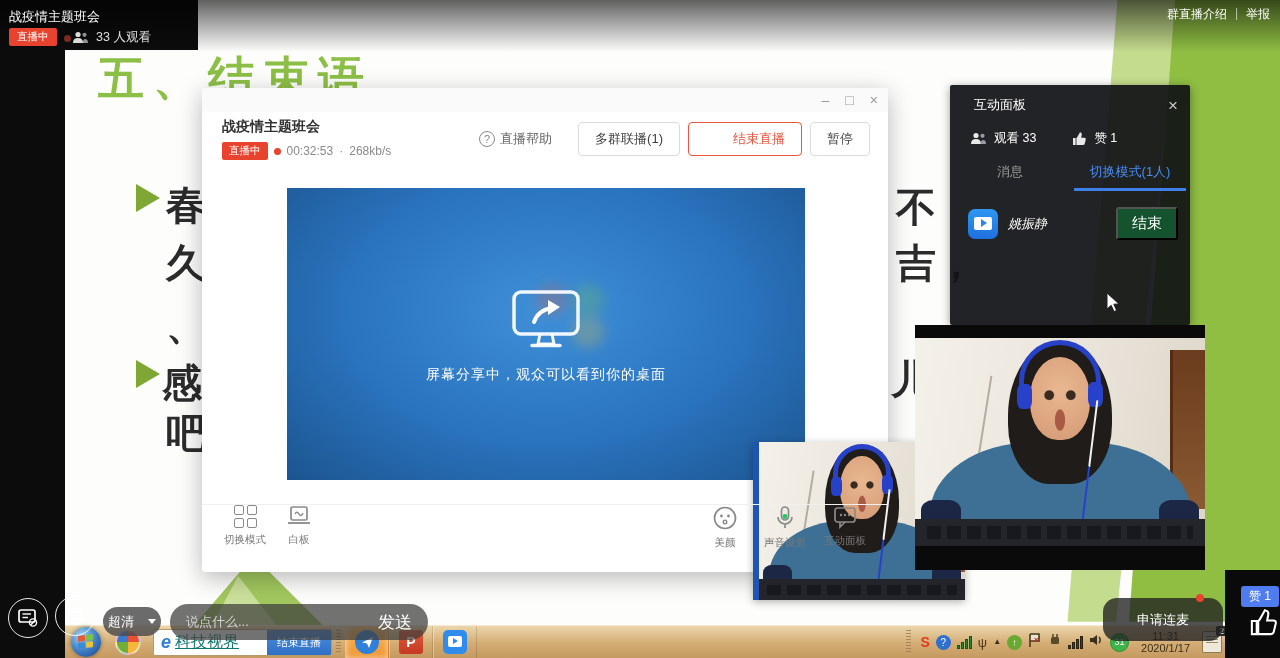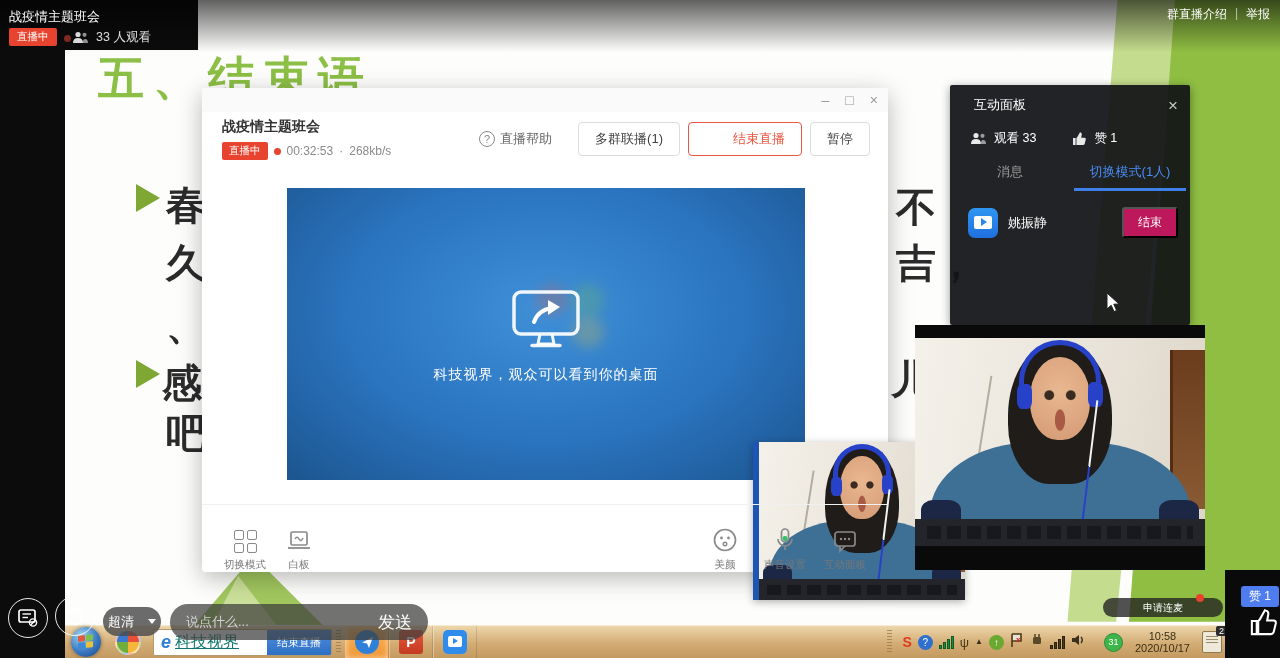--- a/index.html
+++ b/index.html
@@ -35,21 +35,21 @@
   .plane-circle svg { display:block; }
   .ppt-icon { width:24px; height:24px; border-radius:3px; background:linear-gradient(#e25a3b,#c43a22); color:#fff; font-weight:bold; font-size:14px; display:flex; align-items:center; justify-content:center; }
   .ppt-page { position:absolute; right:8px; top:5px; width:9px; height:12px; background:#fff; border-radius:1px; box-shadow:inset 0 0 0 1px #e8e8e8; }
   .tvapp-icon { width:24px; height:24px; border-radius:5px; background:#2f8ced; position:relative; }
   .tvapp-icon i { position:absolute; left:5px; top:6px; width:14px; height:11px; background:#fff; border-radius:2px; }
   .tvapp-icon b { position:absolute; left:10px; top:8px; width:0; height:0; border-left:5px solid #2f8ced; border-top:3.5px solid transparent; border-bottom:3.5px solid transparent; }
   .tray { display:flex; align-items:center; gap:6px; margin-left:auto; padding-right:2px; }
   .tray-glyph { font-size:11px; line-height:1; }
   .bars { display:flex; align-items:flex-end; gap:1px; height:14px; }
   .bars i { width:3px; background:#1d8a3c; border:1px solid #0d5c24; }
-  .coin31 { width:19px; height:19px; border-radius:50%; background:#3db54a; color:#fff; font-size:9px; display:flex; align-items:center; justify-content:center; border:1px solid #2c8c38;margin-left:12px; }
+  .coin31 { width:19px; height:19px; border-radius:50%; background:#3db54a; color:#fff; font-size:9px; display:flex; align-items:center; justify-content:center; border:1px solid #2c8c38; }
   .clock { text-align:center; color:#3a2f14; font-size:11px; line-height:12px; padding:0 6px; }
   .notes-icon { width:20px; height:22px; background:#efe9da; border:1px solid #8f7a50; border-radius:2px; position:relative; margin-right:56px; }
   .notes-icon::after { content:""; position:absolute; left:3px; top:4px; right:3px; height:8px; background-image:repeating-linear-gradient(#9a8a66 0 1px, transparent 1px 3px); }
   .notes-badge { position:absolute; right:-6px; top:-6px; background:#2b2b2b; color:#fff; font-size:9px; padding:0 3px; border-radius:2px; }
 
   
   .client { position:absolute; left:202px; top:88px; width:686px; height:484px; background:#fff; border-radius:3px; box-shadow:0 6px 24px rgba(0,0,0,.28); }
   .client-titlebar { height:24px; background:#fafafa; border-radius:3px 3px 0 0; display:flex; align-items:center; justify-content:flex-end; padding-right:10px; gap:16px; }
   .winctl { color:#9a9a9a; font-size:14px; line-height:1; cursor:default; }
   .client-header { display:flex; align-items:center; padding:6px 18px 10px 20px; }
@@ -65,21 +65,21 @@
   .hbtn { font-size:13px; padding:7px 16px; background:#fff; border:1px solid #dcdcdc; border-radius:4px; color:#404040; }
   .hbtn.danger { border-color:#e8573f; color:#e8573f;padding-left:44px; }
   .video-area { position:absolute; left:85px; top:100px; width:518px; height:292px; background:radial-gradient(ellipse at 50% 42%, #3f90d8 0%, #2a73be 55%, #1c558f 100%); overflow:visible; }
   .winlogo { position:absolute; left:46%; top:30%; width:90px; height:80px; opacity:.25; filter:blur(6px); background:
       radial-gradient(circle at 30% 30%, #e05a3a 18%, transparent 20%),
       radial-gradient(circle at 70% 30%, #7cc24a 18%, transparent 20%),
       radial-gradient(circle at 30% 70%, #3a8ad8 18%, transparent 20%),
       radial-gradient(circle at 70% 70%, #e8c23a 18%, transparent 20%); }
   .share-icon { position:absolute; left:50%; top:100px; transform:translateX(-50%); }
   .share-hint { position:absolute; left:0; right:0; top:178px; text-align:center; color:#fff; font-size:14px; letter-spacing:1px; }
-  .client-toolbar { position:absolute; left:0; right:0; bottom:0; height:68px; border-top:1px solid #f0f0f0; display:flex; align-items:flex-end; padding:0 16px; }
+  .client-toolbar { position:absolute; left:0; right:0; bottom:0; height:68px; border-top:1px solid #f0f0f0; display:flex; align-items:flex-start; padding:0 16px; }
   .tool { width:54px; display:flex; flex-direction:column; align-items:center; gap:5px; color:#777; font-size:10.5px; }
   .tool svg { display:block; }
   .tool-gap { flex:1; }
   .grid-icon { display:grid; grid-template-columns:10px 10px; grid-template-rows:10px 10px; gap:3px; }
   .grid-icon i { border:1.6px solid #8a8a8a; border-radius:2px; }
 
   
   .pip { position:absolute; left:466px; top:254px; width:212px; height:158px; border-left:6px solid #1d55b5; box-shadow:0 2px 8px rgba(0,0,0,.3); }
 
   
@@ -126,31 +126,31 @@
   .ip-stats { display:flex; align-items:center; gap:36px; padding:16px 0 0 20px; font-size:12.5px; }
   .ip-stat { display:flex; align-items:center; gap:7px; }
   .ip-tabs { display:flex; margin-top:16px; }
   .ip-tab { flex:1; text-align:center; font-size:13px; color:#9a9a9a; padding-bottom:10px; position:relative; }
   .ip-tab.active { color:#4a8cf7; }
   .ip-tab.active::after { content:""; position:absolute; left:4px; right:4px; bottom:0; height:3px; background:#3f7fe8; }
   .ip-row { display:flex; align-items:center; padding:16px 12px 0 18px; }
   .tv-avatar { width:30px; height:30px; border-radius:7px; background:linear-gradient(#2f96f2,#1f70dd); position:relative; }
   .tv-avatar i { position:absolute; left:6px; top:8px; width:18px; height:13px; background:#fff; border-radius:2px; }
   .tv-avatar b { position:absolute; left:12.5px; top:10.5px; width:0; height:0; border-left:6px solid #2a86e8; border-top:4px solid transparent; border-bottom:4px solid transparent; }
-  .ip-name { margin-left:10px; font-size:13px; }
-  .ip-end { margin-left:auto; background:#be185d; color:#fff; font-size:12px; padding:5px 14px; border-radius:3px; }
+  .ip-name { margin-left:10px; font-size:13px;font-style:italic; }
+  .ip-end { margin-left:auto; background:#14532d; color:#fff; font-size:15px; padding:5px 14px; border-radius:3px; }
 
   .circle-btn { position:absolute; width:40px; height:40px; border:1.5px solid rgba(255,255,255,.9); border-radius:50%; display:flex; align-items:center; justify-content:center; }
   .pill { position:absolute; background:rgba(75,75,75,.82); color:#fff; border-radius:15px; display:flex; align-items:center; justify-content:center; }
   .quality-pill { left:103px; top:607px; width:58px; height:29px; font-size:13px; gap:14px; }
   .caret-down { width:0; height:0; border-left:4.5px solid transparent; border-right:4.5px solid transparent; border-top:5.5px solid #fff; }
   .chat-pill { left:170px; top:604px; width:258px; height:36px; background:rgba(60,60,60,.72); border-radius:18px; justify-content:space-between; padding:0 16px; }
   .chat-ph { color:#d2d2d2; font-size:13px; }
   .chat-send { color:#fff; font-size:17px; }
-  .applymic-pill { left:1103px; top:598px; width:120px; height:19px; background:rgba(32,32,32,.78); border-radius:14px; font-size:10px; }
+  .applymic-pill { left:1103px; top:598px; width:120px; height:43px; background:rgba(32,32,32,.78); border-radius:14px; font-size:13px; }
   .applymic-dot { position:absolute; left:1196px; top:594px; width:8px; height:8px; border-radius:50%; background:#e8432e; }
   .like-badge { position:absolute; left:1241px; top:586px; background:#4f7df0; color:#fff; font-size:12px; padding:2px 8px; border-radius:3px; }
   .thumb-big { position:absolute; left:1250px; top:608px; }
   .cursor { position:absolute; left:1106px; top:292px; }
 </style>
 </head>
 <body>
 
 <div id="screen">
 
@@ -239,22 +239,22 @@
           <i style="height:13px; background:#4a3a1a; border-color:#2c2210;"></i>
         </span>
       <span>
         <svg width="15" height="14" viewBox="0 0 15 14">
             <path d="M1 5 H4 L8 2 V12 L4 9 H1 Z" fill="#3a3020"></path>
             <path d="M10 4 Q12.5 7 10 10" stroke="#3a3020" stroke-width="1.4" fill="none"></path>
           </svg>
       </span>
       <span class="coin31">31</span>
       <span class="clock">
-        <span>10:58</span><br>
-        <span>2020/10/17</span>
+        <span>11:31</span><br>
+        <span>2020/1/17</span>
       </span>
       <span class="notes-icon">
         <span class="notes-badge">2</span>
       </span>
     </div>
   </div>
 
   <div class="client">
     <div class="client-titlebar">
       <span class="winctl">–</span>
@@ -287,21 +287,21 @@
       <div class="winlogo"></div>
       <div class="share-icon">
         <svg width="72" height="62" viewBox="0 0 72 62">
           <rect x="4" y="4" width="64" height="42" rx="7" fill="none" stroke="rgba(255,255,255,.92)" stroke-width="3.5"></rect>
           <path d="M30 46 L28 56 H44 L42 46" fill="none" stroke="rgba(255,255,255,.92)" stroke-width="3"></path>
           <line x1="22" y1="57.5" x2="50" y2="57.5" stroke="rgba(255,255,255,.92)" stroke-width="3.5" stroke-linecap="round"></line>
           <path d="M24 34 Q28 22 42 20" fill="none" stroke="#fff" stroke-width="4" stroke-linecap="round"></path>
           <path d="M38 12 L50 19 L38 27 Z" fill="#fff"></path>
         </svg>
       </div>
-      <div class="share-hint">科技视界，观众可以看到你的桌面</div>
+      <div class="share-hint">屏幕分享中，观众可以看到你的桌面</div>
 
       <div class="pip">
         <div class="scene">
           <i class="sc-pole"></i>
           <i class="sc-door"></i>
           <i class="sc-neck"></i>
           <i class="sc-body"></i>
           <i class="sc-cuff l"></i>
           <i class="sc-cuff r"></i>
           <i class="sc-hair"></i>

